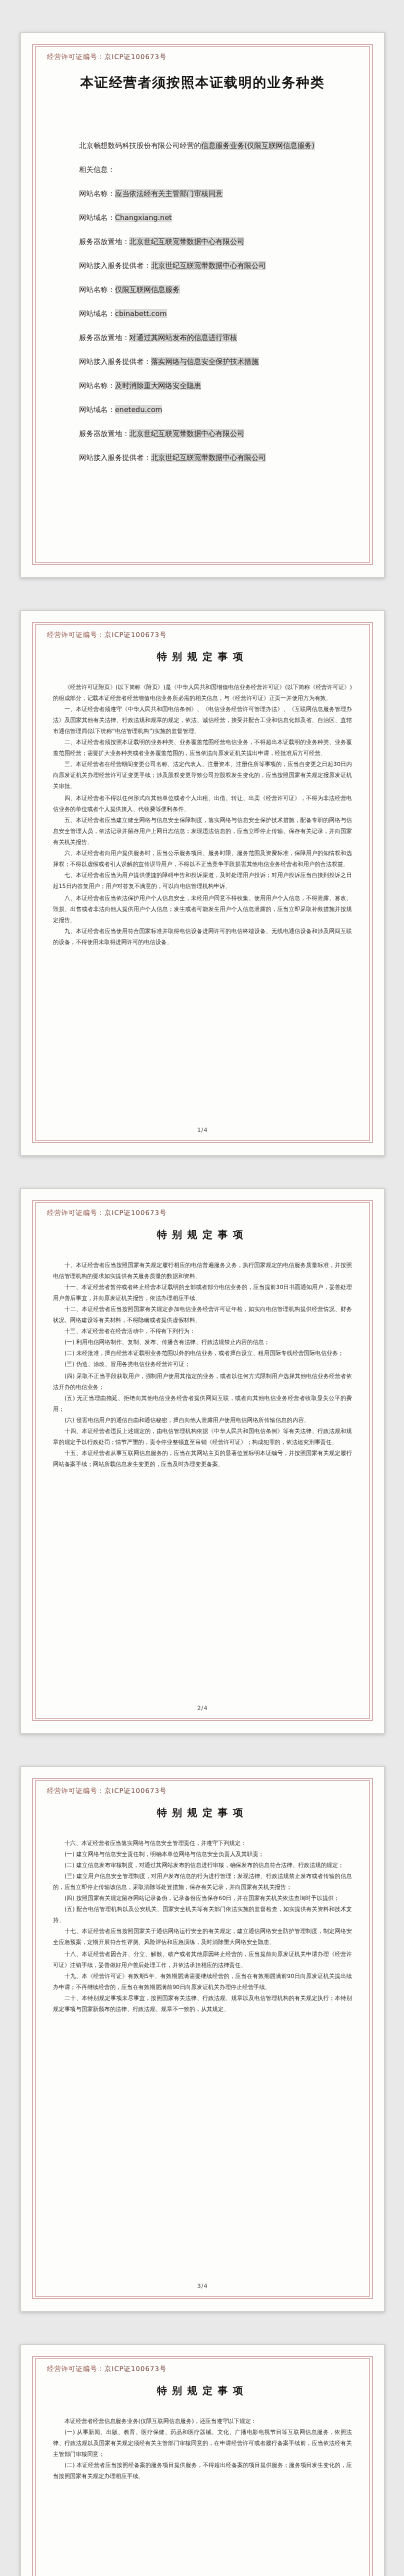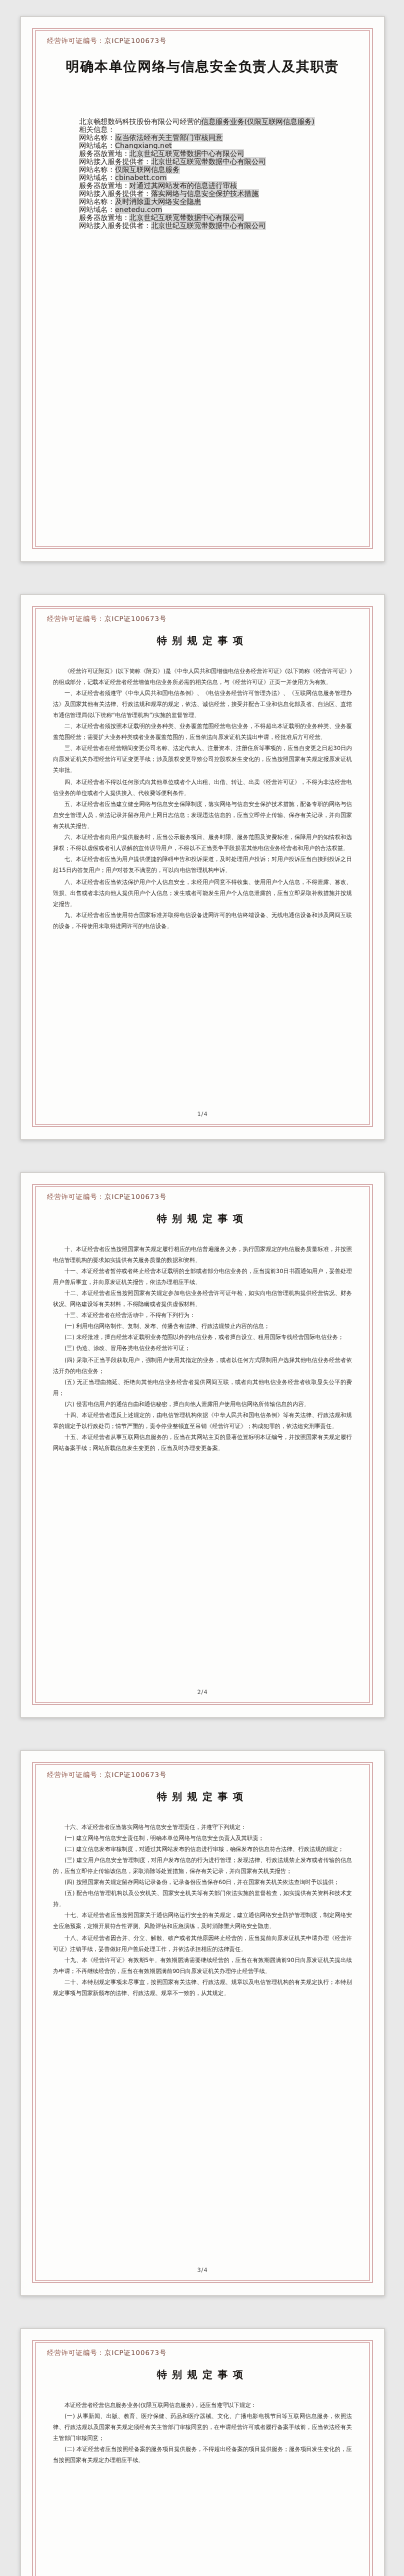--- a/index.html
+++ b/index.html
@@ -6,21 +6,21 @@
   body{
     width:405px;
     background:#e9e9e9;
     font-family:"DejaVu Sans","Liberation Sans",sans-serif;
   }
   .doc{padding:15.5px 0 20.6px;}
   .page{
     position:relative;
     width:363px;
     height:544px;
-    margin:0 auto 32px;
+    margin:16px auto 32px;
     background:#fdfdfc;
     border:0.5px solid #d2d0cd;
     box-shadow:0 1px 3.6px rgba(0,0,0,.18);
     overflow:hidden;
   }
   .page:last-child{margin-bottom:0;}
   .frame{
     position:absolute;inset:11.3px;
     border:0.5px solid #d6abab;
     pointer-events:none;
@@ -42,21 +42,21 @@
     font-family:"DejaVu Serif","Liberation Serif",serif;
   }
   .cert-sub{
     position:absolute;top:64px;left:0;right:0;
     text-align:center;font-size:9.8px;font-weight:bold;color:#171513;
     font-family:"DejaVu Serif","Liberation Serif",serif;
     letter-spacing:2.1px;
   }
   .cert-body{
     position:absolute;top:101px;left:58px;right:63px;
-    font-size:7.2px;line-height:8px;color:#26211e;
+    font-size:7.2px;line-height:24px;color:#26211e;
   }
   .cert-line{margin:0;}
   .hl{background:#d9d9d9;}
   
   .prov-title{
     position:absolute;top:39px;left:0;right:0;margin:0;
     text-align:center;font-size:10px;font-weight:bold;
     letter-spacing:5.2px;color:#1c1917;
     font-family:"DejaVu Serif","Liberation Serif",serif;
   }
@@ -73,21 +73,21 @@
   }
 </style>
 </head>
 <body>
 
 <main class="doc">
 
   <section class="page">
     <div class="frame"></div>
     <header class="lic-no"><span>经营许可证编号：</span><span class="num">京ICP证100673号</span></header>
-    <h1 class="cert-title">明确本单位网络与信息安全负责人及其职责</h1>
+    <h1 class="cert-title">本证经营者须按照本证载明的业务种类</h1>
     <div class="cert-body">
         <div class="cert-line"><span>北京畅想数码科技股份有限公司经营的</span><span class="hl">信息服务业务(仅限互联网信息服务)</span><span>相关信息：</span></div>
         <div class="cert-line"><span>网站名称：</span><span class="hl">应当依法经有关主管部门审核同意</span></div>
         <div class="cert-line"><span>网站域名：</span><span class="hl">Changxiang.net</span></div>
         <div class="cert-line"><span>服务器放置地：</span><span class="hl">北京世纪互联宽带数据中心有限公司</span></div>
         <div class="cert-line"><span>网站接入服务提供者：</span><span class="hl">北京世纪互联宽带数据中心有限公司</span></div>
         <div class="cert-line"><span>网站名称：</span><span class="hl">仅限互联网信息服务</span></div>
         <div class="cert-line"><span>网站域名：</span><span class="hl">cbinabett.com</span></div>
         <div class="cert-line"><span>服务器放置地：</span><span class="hl">对通过其网站发布的信息进行审核</span></div>
         <div class="cert-line"><span>网站接入服务提供者：</span><span class="hl">落实网络与信息安全保护技术措施</span></div>

